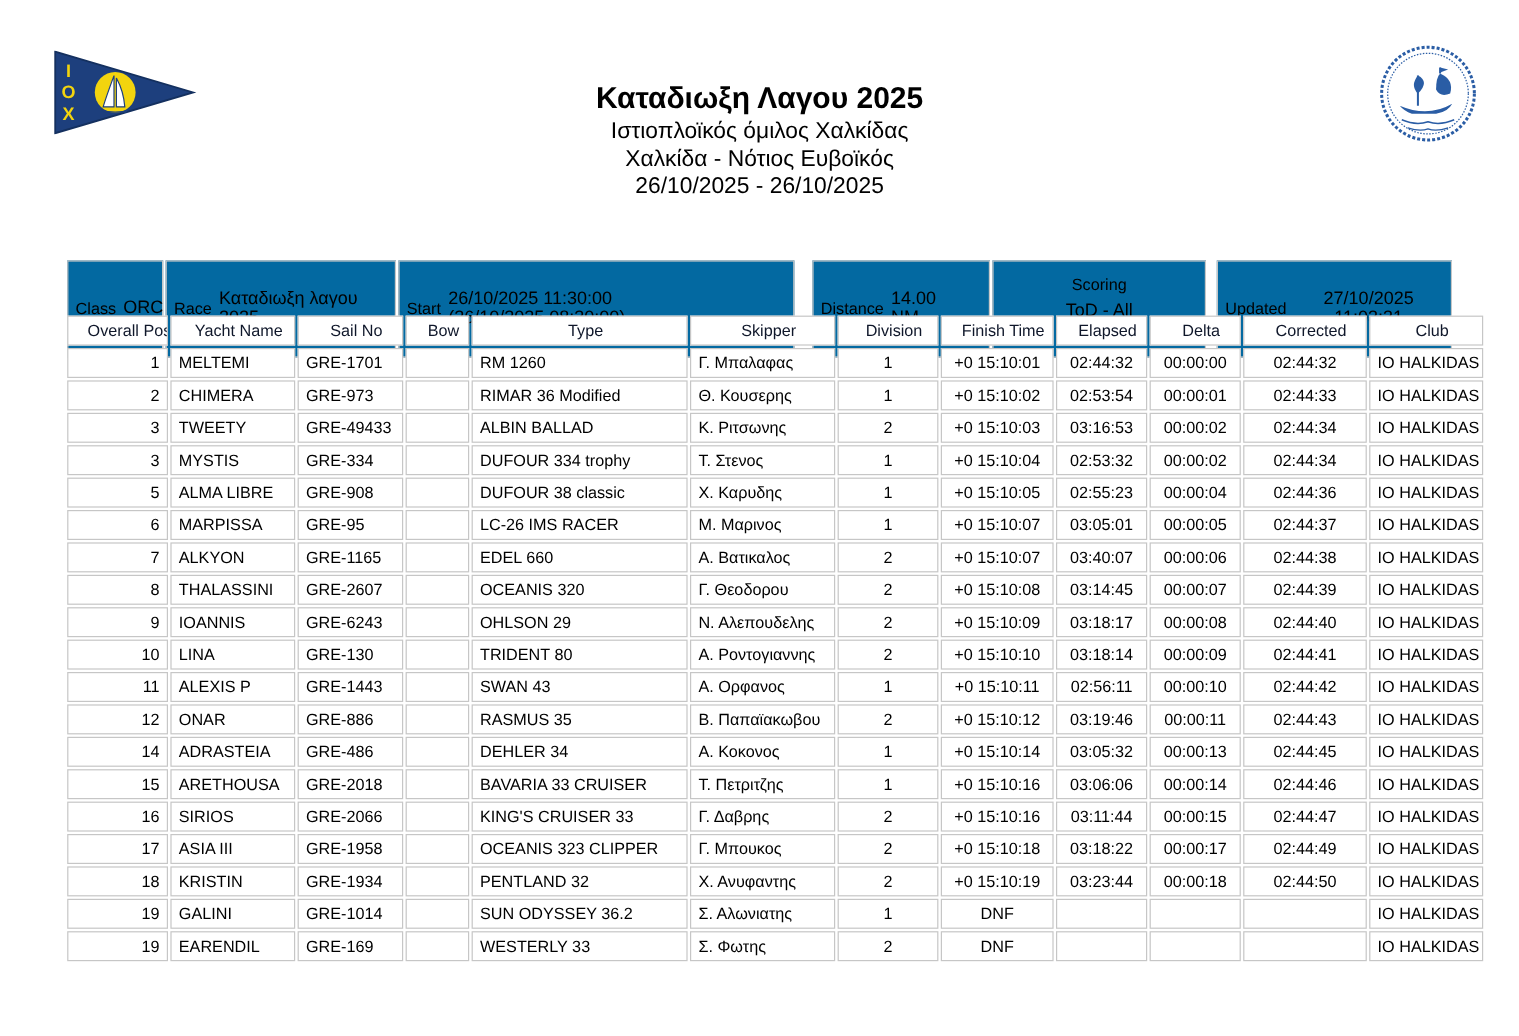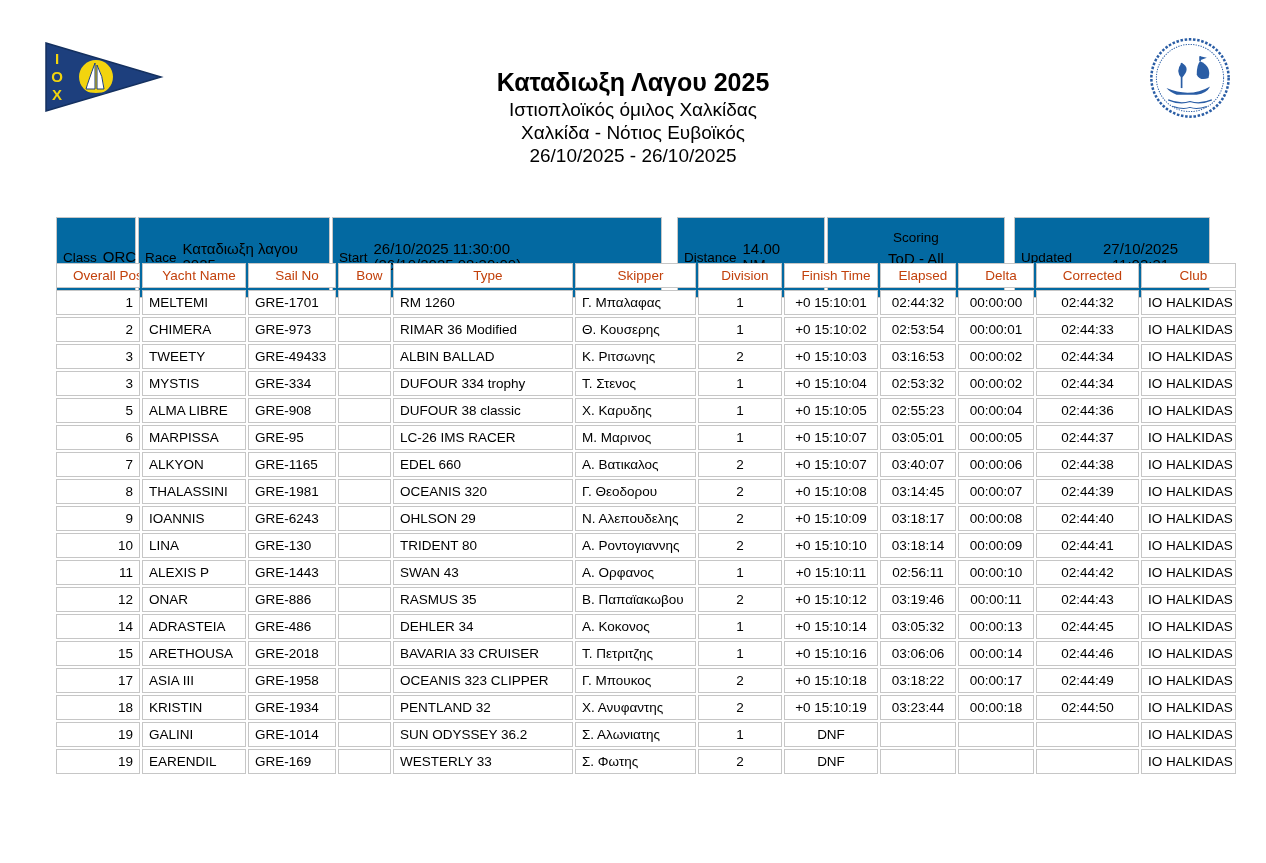--- a/index.html
+++ b/index.html
@@ -28,21 +28,21 @@
   .info-scoring  { width:178px; margin-right:9px;flex-direction:column; }
   .info-updated  { flex:1; margin-right:0;text-align:center; }
 
   
   .results-wrap { position:absolute; left:54px; top:261px; width:1158px; }
   table.results { border-collapse:separate; border-spacing:2px; table-layout:fixed; width:1158px; }
   table.results th, table.results td {
       border:1px solid #c6c6c6; font-size:13.5px; line-height:17px;
       padding:3px 6px; height:25px; overflow:hidden; white-space:nowrap; background:#fff;
   }
-  table.results th { color:#c2410c; font-weight:normal; text-align:center;padding-left:16px; }
+  table.results th { color:#0f172a; font-weight:normal; text-align:center;padding-left:16px; }
   td.col-0 { text-align:right; padding-right:10px; }
   td.col-1, td.col-2, td.col-3, td.col-4, td.col-5, td.col-11 { text-align:left; }
   td.col-6, td.col-7, td.col-8, td.col-9, td.col-10 { text-align:center; }
 </style>
 </head>
 <body>
 
 <div class="page">
 
   <div class="masthead">
@@ -241,21 +241,21 @@
             <td class="col-6">2</td>
             <td class="col-7">+0 15:10:07</td>
             <td class="col-8">03:40:07</td>
             <td class="col-9">00:00:06</td>
             <td class="col-10">02:44:38</td>
             <td class="col-11">IO HALKIDAS</td>
           </tr>
           <tr>
             <td class="col-0">8</td>
             <td class="col-1">THALASSINI</td>
-            <td class="col-2">GRE-1981</td>
+            <td class="col-2">GRE-2607</td>
             <td class="col-3"></td>
             <td class="col-4">OCEANIS 320</td>
             <td class="col-5">Γ. Θεοδορου</td>
             <td class="col-6">2</td>
             <td class="col-7">+0 15:10:08</td>
             <td class="col-8">03:14:45</td>
             <td class="col-9">00:00:07</td>
             <td class="col-10">02:44:39</td>
             <td class="col-11">IO HALKIDAS</td>
           </tr>
@@ -337,20 +337,34 @@
             <td class="col-4">BAVARIA 33 CRUISER</td>
             <td class="col-5">Τ. Πετριτζης</td>
             <td class="col-6">1</td>
             <td class="col-7">+0 15:10:16</td>
             <td class="col-8">03:06:06</td>
             <td class="col-9">00:00:14</td>
             <td class="col-10">02:44:46</td>
             <td class="col-11">IO HALKIDAS</td>
           </tr>
           <tr>
+            <td class="col-0">16</td>
+            <td class="col-1">SIRIOS</td>
+            <td class="col-2">GRE-2066</td>
+            <td class="col-3"></td>
+            <td class="col-4">KING'S CRUISER 33</td>
+            <td class="col-5">Γ. Δαβρης</td>
+            <td class="col-6">2</td>
+            <td class="col-7">+0 15:10:16</td>
+            <td class="col-8">03:11:44</td>
+            <td class="col-9">00:00:15</td>
+            <td class="col-10">02:44:47</td>
+            <td class="col-11">IO HALKIDAS</td>
+          </tr>
+          <tr>
             <td class="col-0">17</td>
             <td class="col-1">ASIA III</td>
             <td class="col-2">GRE-1958</td>
             <td class="col-3"></td>
             <td class="col-4">OCEANIS 323 CLIPPER</td>
             <td class="col-5">Γ. Μπουκος</td>
             <td class="col-6">2</td>
             <td class="col-7">+0 15:10:18</td>
             <td class="col-8">03:18:22</td>
             <td class="col-9">00:00:17</td>

